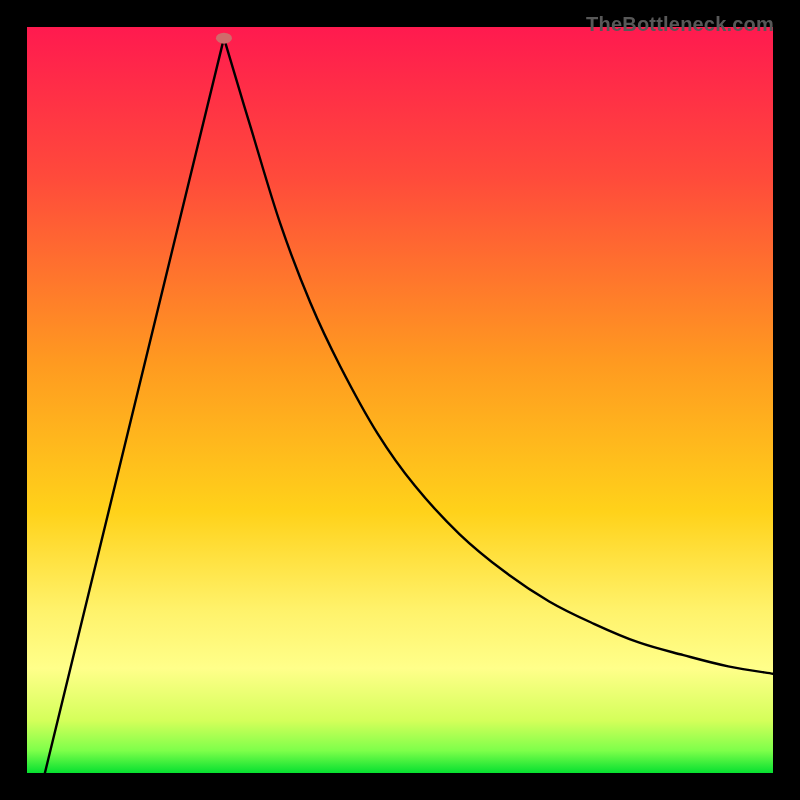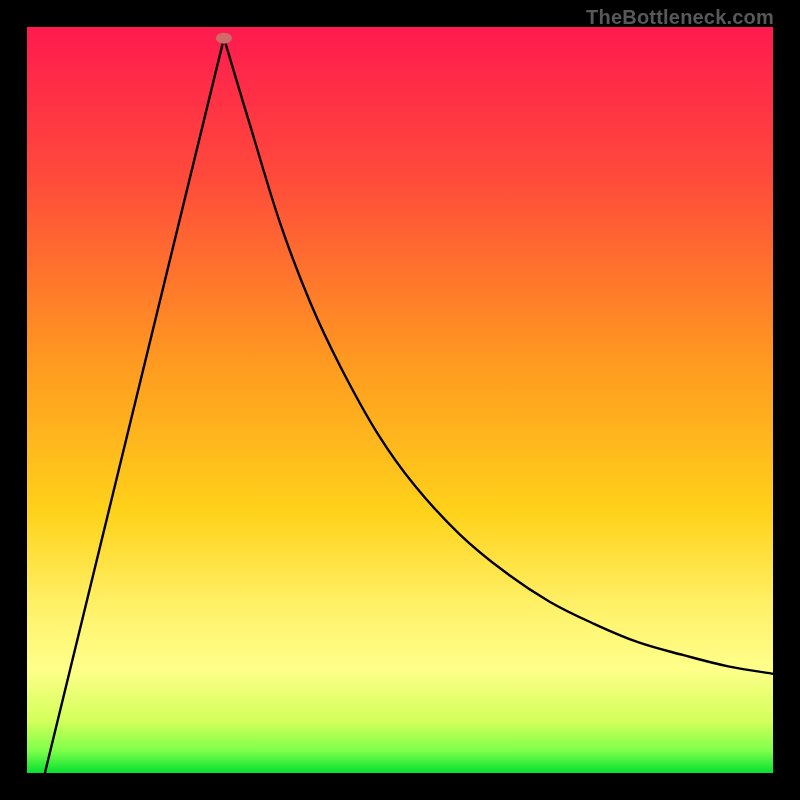--- a/index.html
+++ b/index.html
@@ -12,21 +12,21 @@
     font-family: Arial, Helvetica, sans-serif;
   }
   .frame {
     position: relative;
     width: 800px;
     height: 800px;
     background: #000;
   }
   .attribution {
     position: absolute;
-    top: 6px;
+    top: 13px;
     right: 26px;
     color: #585858;
     font-size: 20px;
     font-weight: 600;
     letter-spacing: 0.2px;
   }
   svg {
     position: absolute;
     top: 0;
     left: 0;

